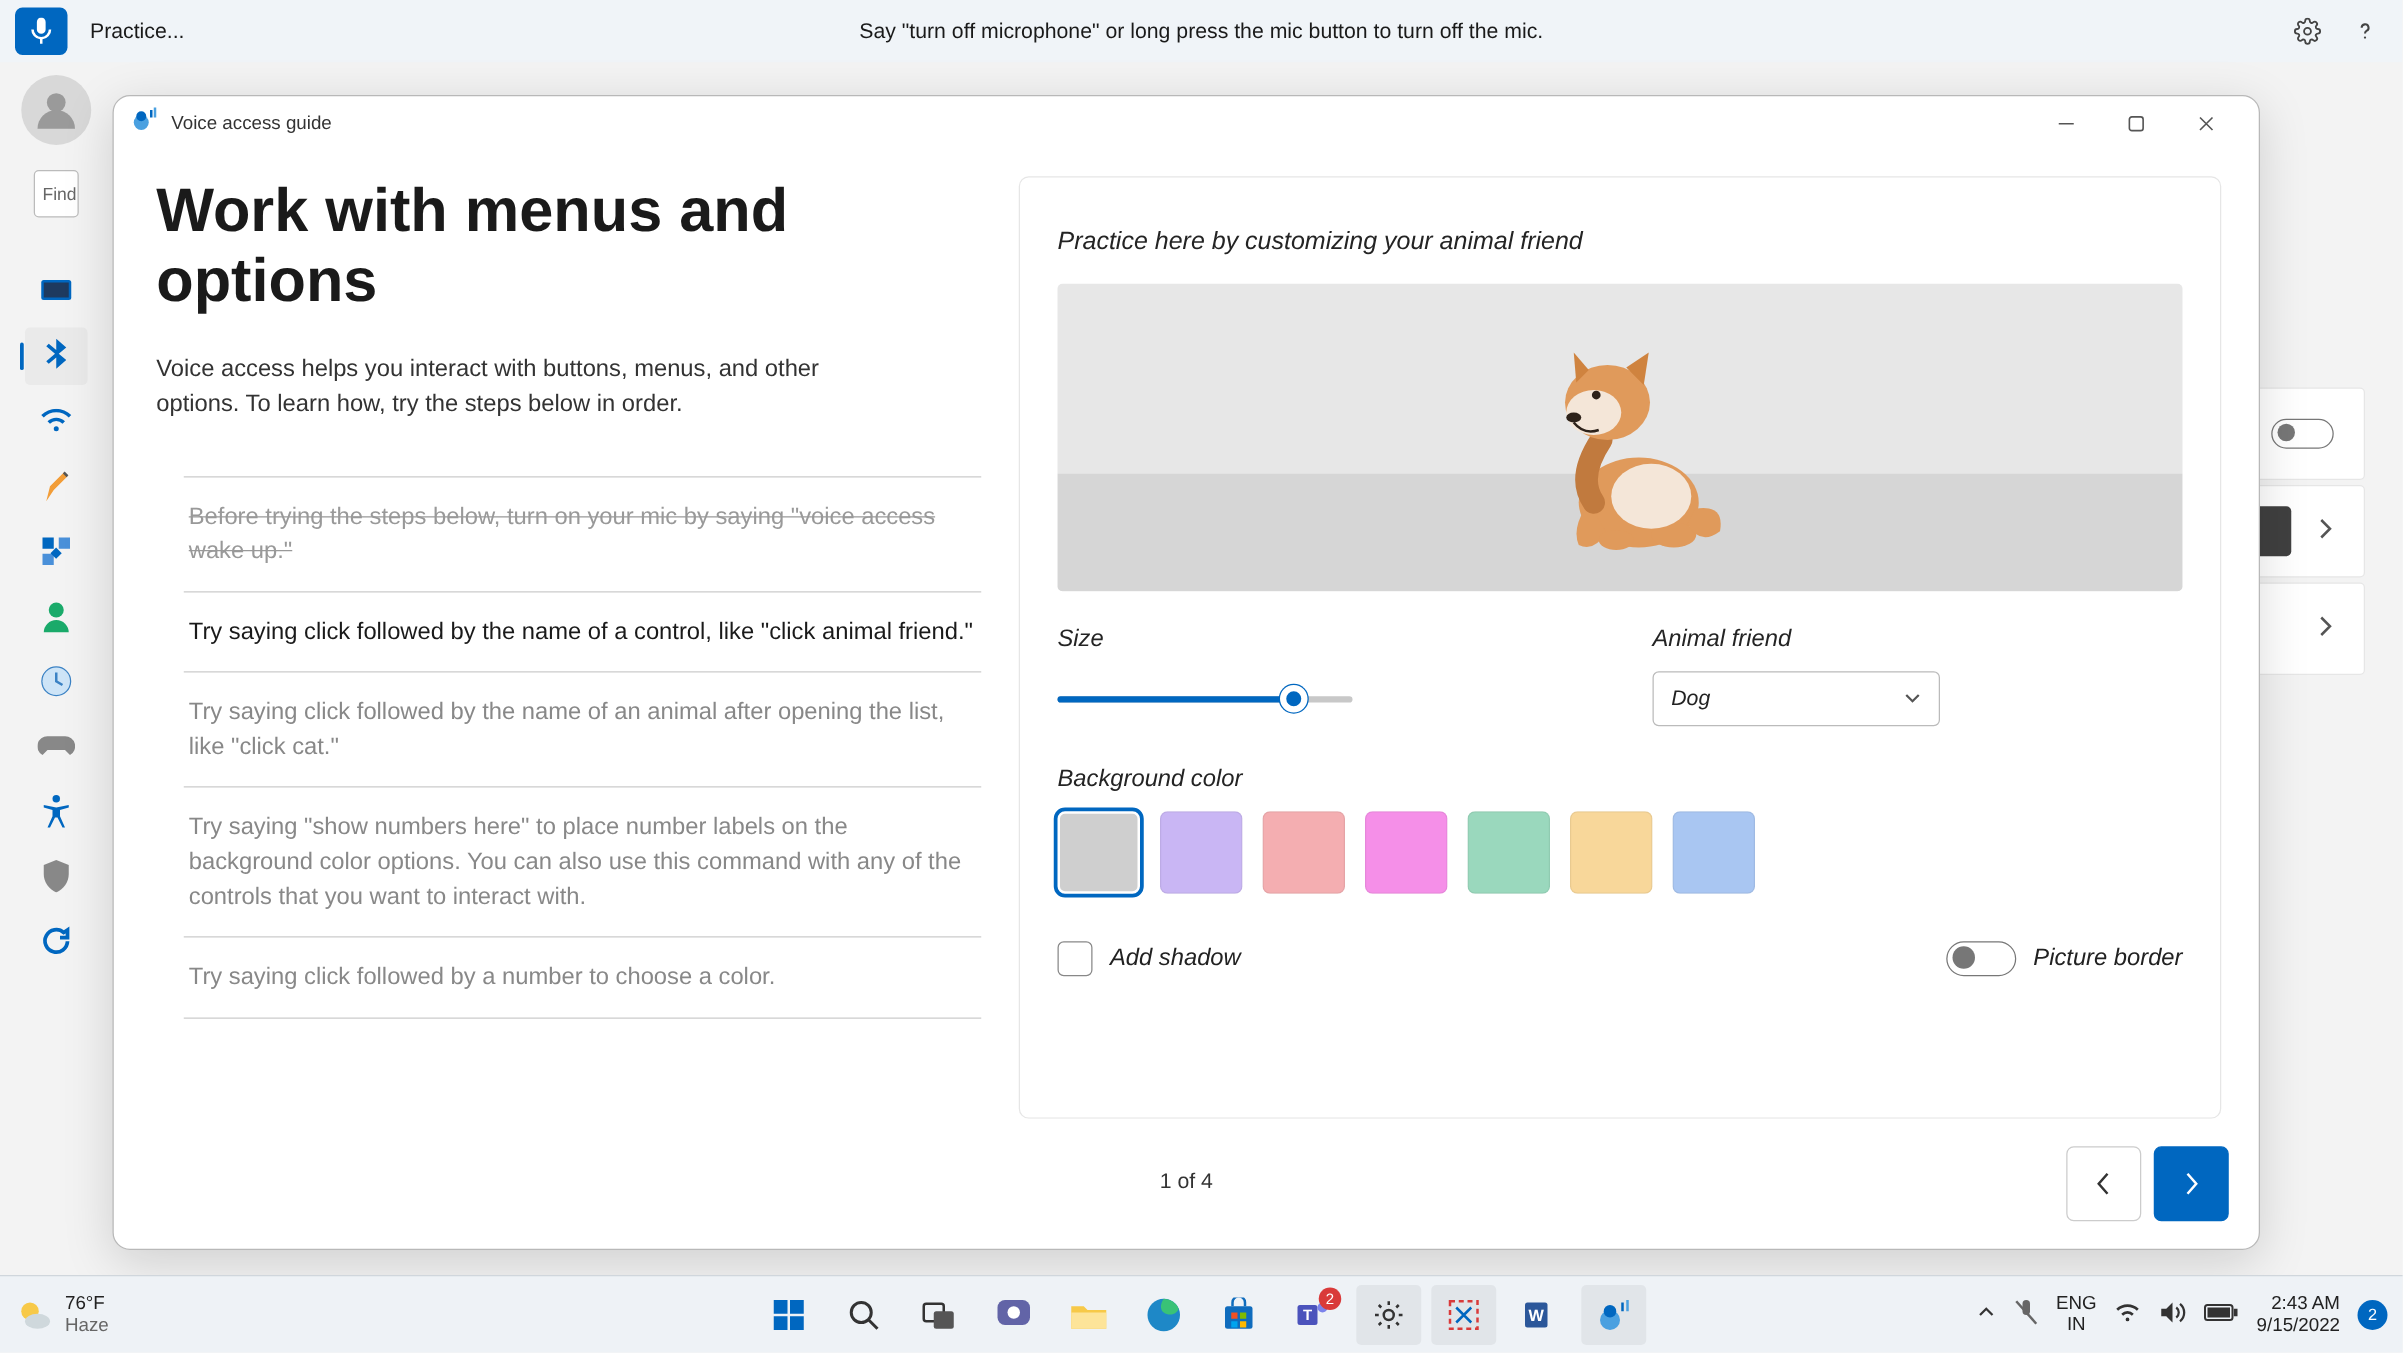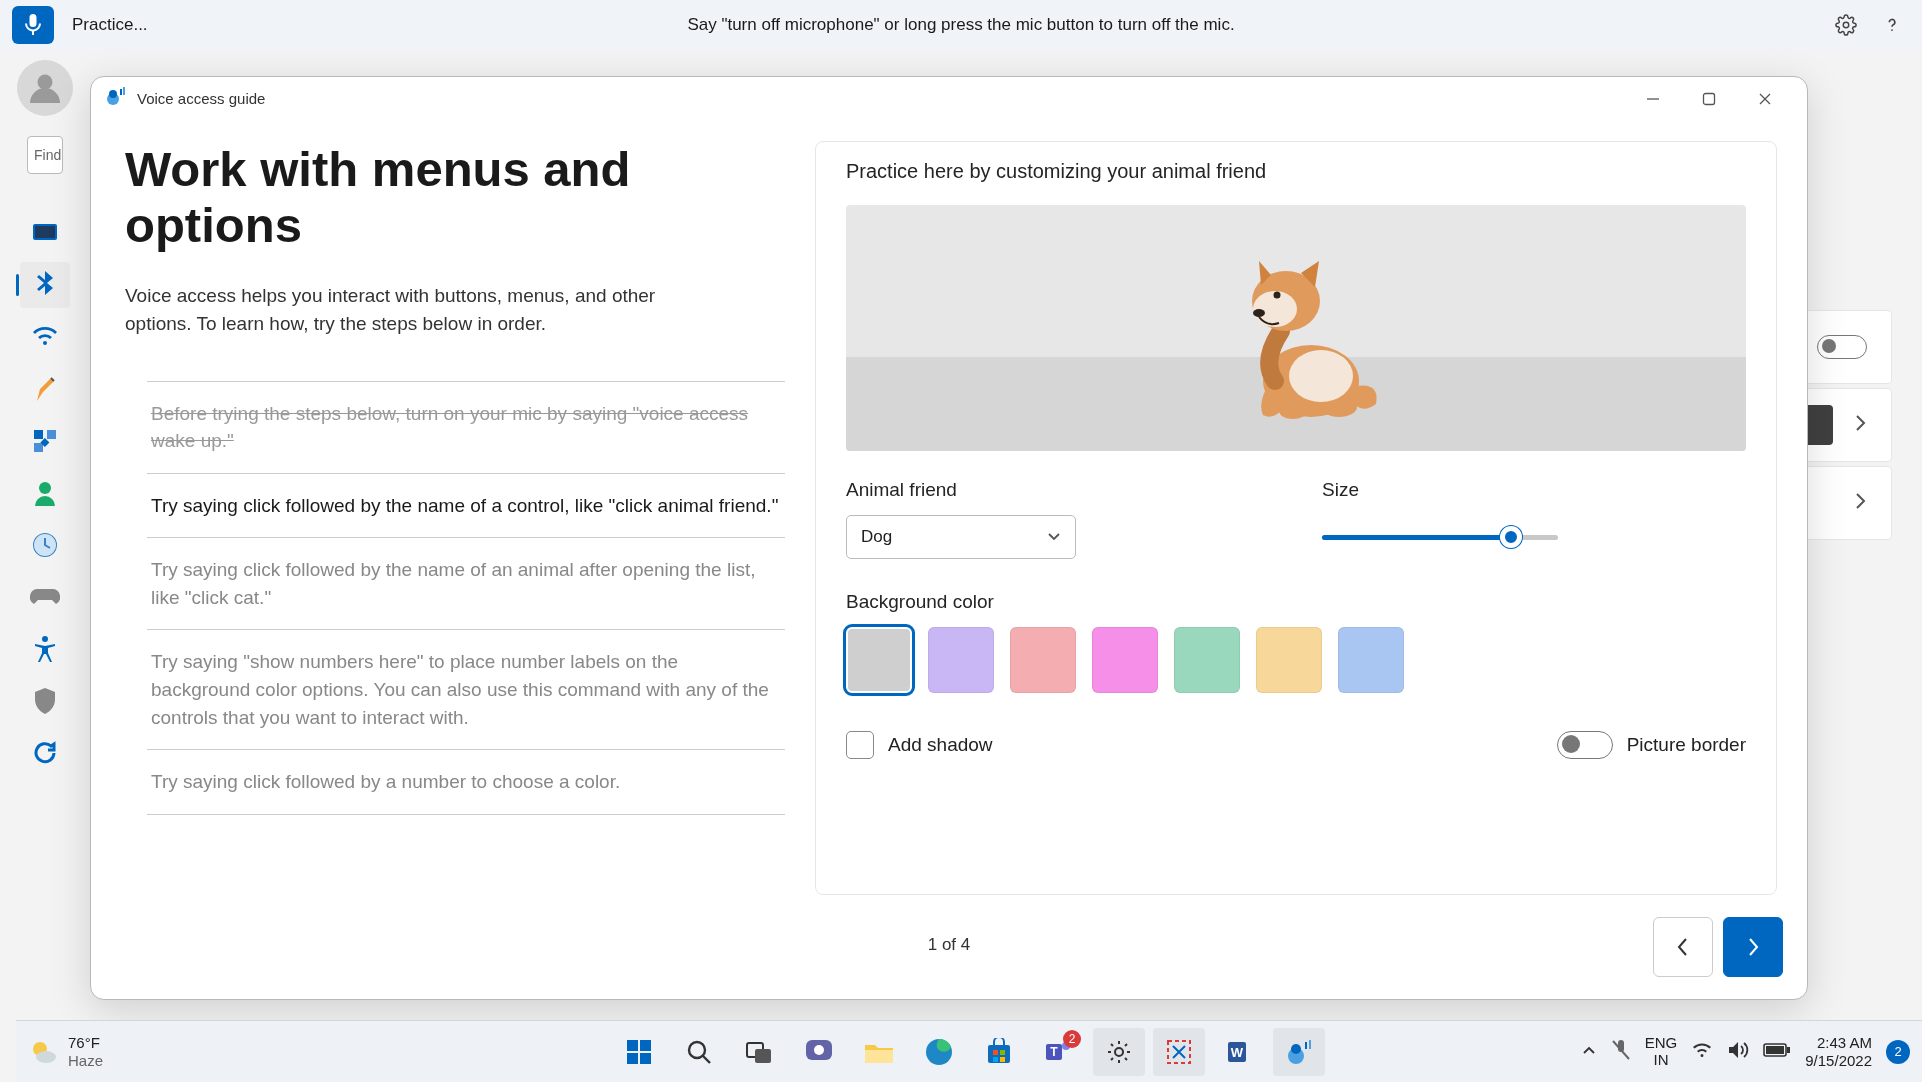--- a/index.html
+++ b/index.html
@@ -49,21 +49,21 @@
 
 .guide-body { flex: 1; display: flex; padding: 20px 30px 0 34px; gap: 30px; overflow: hidden; }
 .guide-left { flex: 0 0 660px; }
 .guide-h1 { font-size: 49px; font-weight: 600; color: #1a1a1a; line-height: 1.15; margin-bottom: 28px; }
 .guide-intro { font-size: 19px; color: #333; line-height: 1.5; margin-bottom: 42px; max-width: 540px; }
 .steps { border-top: 1px solid #ccc; margin-left: 22px; }
 .step { padding: 18px 4px; border-bottom: 1px solid #ccc; font-size: 19px; line-height: 1.45; color: #888; }
 .step.done { color: #999; text-decoration: line-through; }
 .step.current { color: #1a1a1a; }
 
-.guide-right { flex: 1; background: white; border: 1px solid #e6e6e6; border-radius: 8px; padding: 18px 30px; max-height: 780px; }
+.guide-right { flex: 1; background: white; border: 1px solid #e6e6e6; border-radius: 8px; padding: 40px 30px; max-height: 780px; font-style: italic; }
 .practice-hd { font-size: 20px; color: #242424; margin-bottom: 22px; }
 .animal-stage { height: 246px; background: #e7e7e7; border-radius: 4px; position: relative; overflow: hidden; margin-bottom: 28px; }
 .animal-stage .ground { position: absolute; left: 0; right: 0; bottom: 0; height: 94px; background: #d6d6d6; }
 .animal-stage .dog { position: absolute; left: 50%; bottom: 26px; transform: translateX(-50%); }
 
 .ctrl-row { display: flex; gap: 52px; margin-bottom: 32px; }
 .ctrl-col { flex: 1; }
 .ctrl-label { font-size: 19px; color: #242424; margin-bottom: 14px; display: block; }
 .select { height: 44px; border: 1px solid #bbb; border-radius: 5px; display: flex; align-items: center; justify-content: space-between; padding: 0 14px; font-size: 17px; color: #222; background: white; width: 230px; }
 .slider-wrap { height: 44px; display: flex; align-items: center; }
@@ -81,21 +81,21 @@
 .toggle2 { width: 56px; height: 28px; border: 1.5px solid #777; border-radius: 16px; position: relative; }
 .toggle2::after { content: ""; position: absolute; width: 18px; height: 18px; background: #777; border-radius: 50%; top: 3px; left: 4px; }
 
 .guide-footer { height: 104px; display: flex; align-items: center; padding: 0 24px; }
 .pager-lbl { position: absolute; left: 50%; transform: translateX(-50%); bottom: 44px; font-size: 17px; color: #333; }
 .nav-btns { margin-left: auto; display: flex; gap: 10px; }
 .nav-btn { width: 60px; height: 60px; border: 1px solid #ccc; border-radius: 6px; background: white; display: flex; align-items: center; justify-content: center; }
 .nav-btn.primary { background: #0067c0; border-color: #0067c0; color: white; }
 
 
-.taskbar { position: absolute; bottom: 0; left: 16px; right: 0; height: 62px; background: #eef2f6; border-top: 1px solid #d0d6dc; display: flex; align-items: center; padding: 0 12px; }
+.taskbar { position: absolute; bottom: 0; left: 0; right: 0; height: 62px; background: #eef2f6; border-top: 1px solid #d0d6dc; display: flex; align-items: center; padding: 0 12px; }
 .tb-left { display: flex; align-items: center; gap: 10px; }
 .weather { display: flex; align-items: center; gap: 10px; font-size: 15px; color: #222; line-height: 1.15; }
 .tb-center { position: absolute; left: 50%; transform: translateX(-50%); display: flex; gap: 8px; }
 .tb-ico { width: 52px; height: 48px; display: flex; align-items: center; justify-content: center; border-radius: 4px; position: relative; }
 .tb-ico.active { background: rgba(0,0,0,0.05); }
 .badge { position: absolute; top: 2px; right: 4px; width: 18px; height: 18px; background: #d93a3a; color: white; border-radius: 50%; font-size: 12px; display: flex; align-items: center; justify-content: center; }
 .tb-right { margin-left: auto; display: flex; align-items: center; gap: 14px; font-size: 15px; color: #222; }
 .tb-lang { text-align: center; line-height: 1.1; }
 .tb-time { text-align: right; line-height: 1.15; }
 .notif-badge { width: 24px; height: 24px; background: #0067c0; color: white; border-radius: 50%; font-size: 13px; display: flex; align-items: center; justify-content: center; }
@@ -289,35 +289,35 @@
             <ellipse cx="48" cy="82" rx="6" ry="4" fill="#2d221a"></ellipse>
             <path d="M48 86 q8 10 20 6" fill="none" stroke="#2d221a" stroke-width="2"></path>
             <ellipse cx="110" cy="145" rx="32" ry="26" fill="#f4e6d8"></ellipse>
             <path d="M145 155 q24 -4 20 18 q-16 12 -26 -6 z" fill="#e09a5b"></path>
           </svg>
         </div>
       </div>
 
       <div class="ctrl-row">
         <div class="ctrl-col">
+          <span class="ctrl-label">Size</span>
+          <div class="slider-wrap">
+            <div class="slider-track">
+              <div class="slider-fill"></div>
+              <div class="slider-thumb"></div>
+            </div>
+          </div>
+        </div>
+        <div class="ctrl-col">
           <span class="ctrl-label">Animal friend</span>
           <div class="select">
             <span>Dog</span>
             <svg width="14" height="10" viewBox="0 0 14 10">
                 <path d="M2 2l5 5 5-5" fill="none" stroke="#555" stroke-width="1.8"></path>
               </svg>
-          </div>
-        </div>
-        <div class="ctrl-col">
-          <span class="ctrl-label">Size</span>
-          <div class="slider-wrap">
-            <div class="slider-track">
-              <div class="slider-fill"></div>
-              <div class="slider-thumb"></div>
-            </div>
           </div>
         </div>
       </div>
 
       <span class="ctrl-label">Background color</span>
       <div class="bg-colors" id="swatches">
           <div class="swatch sel" style="background: rgb(207, 207, 207);"></div>
           <div class="swatch" style="background: rgb(201, 182, 244);"></div>
           <div class="swatch" style="background: rgb(244, 174, 177);"></div>
           <div class="swatch" style="background: rgb(245, 143, 232);"></div>

